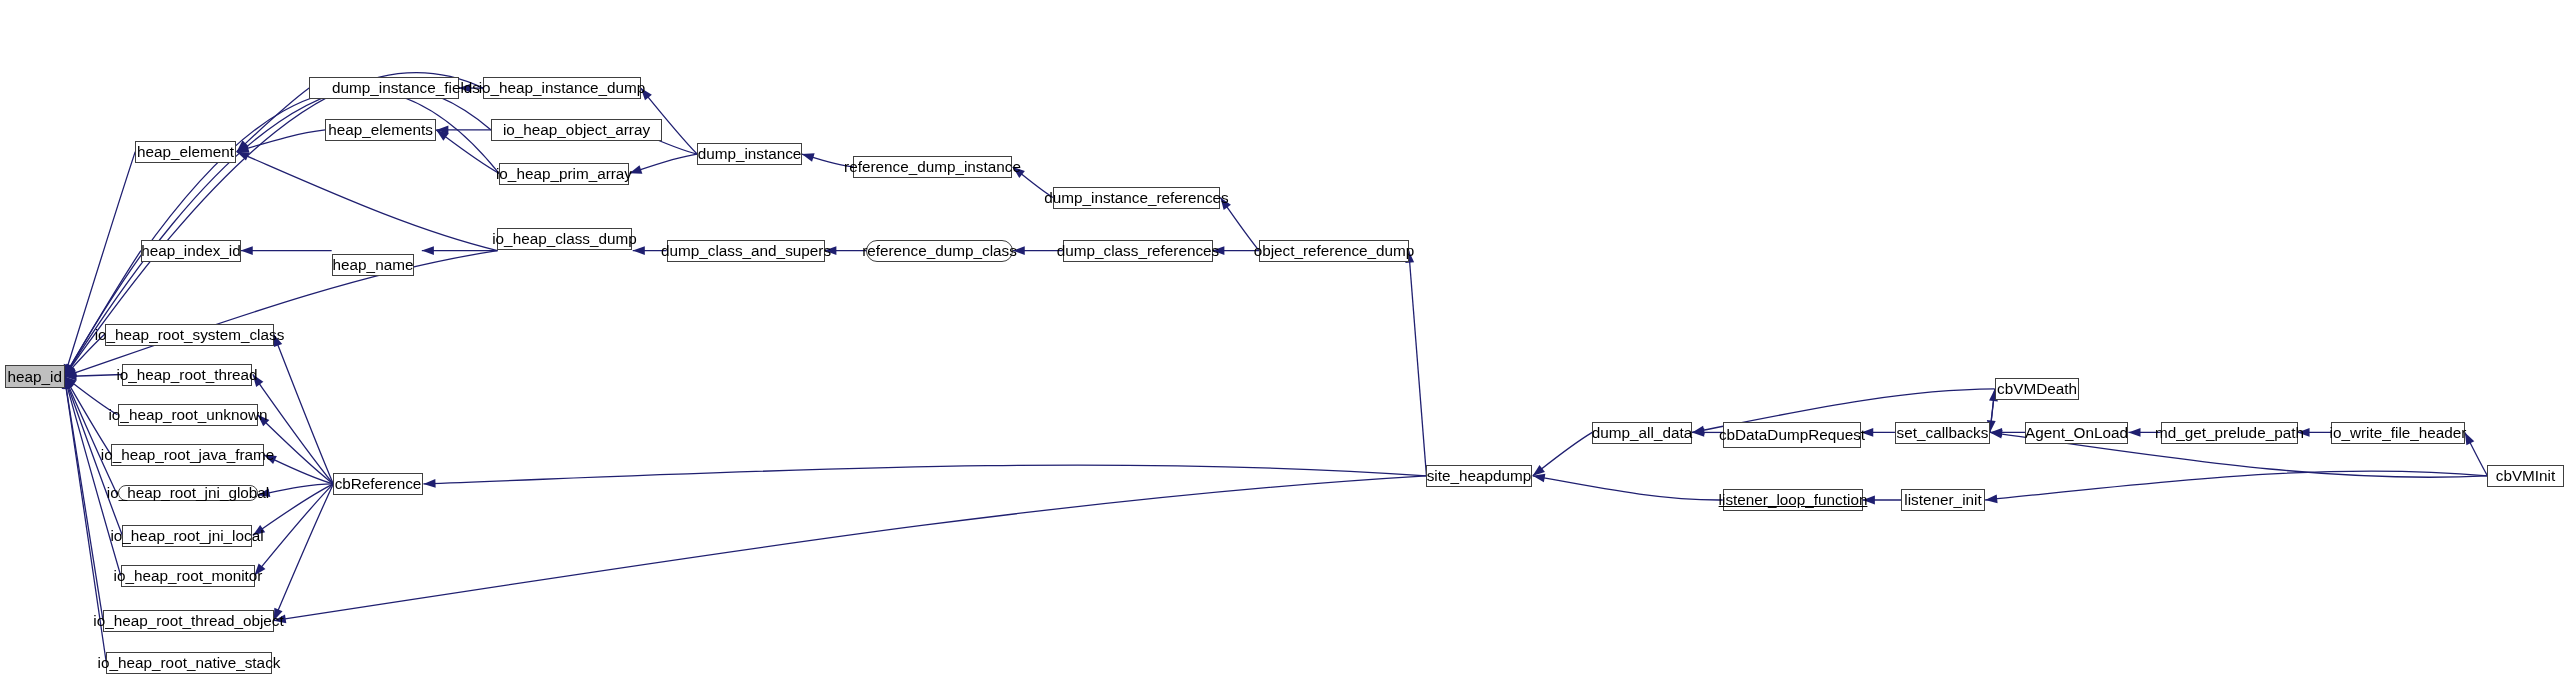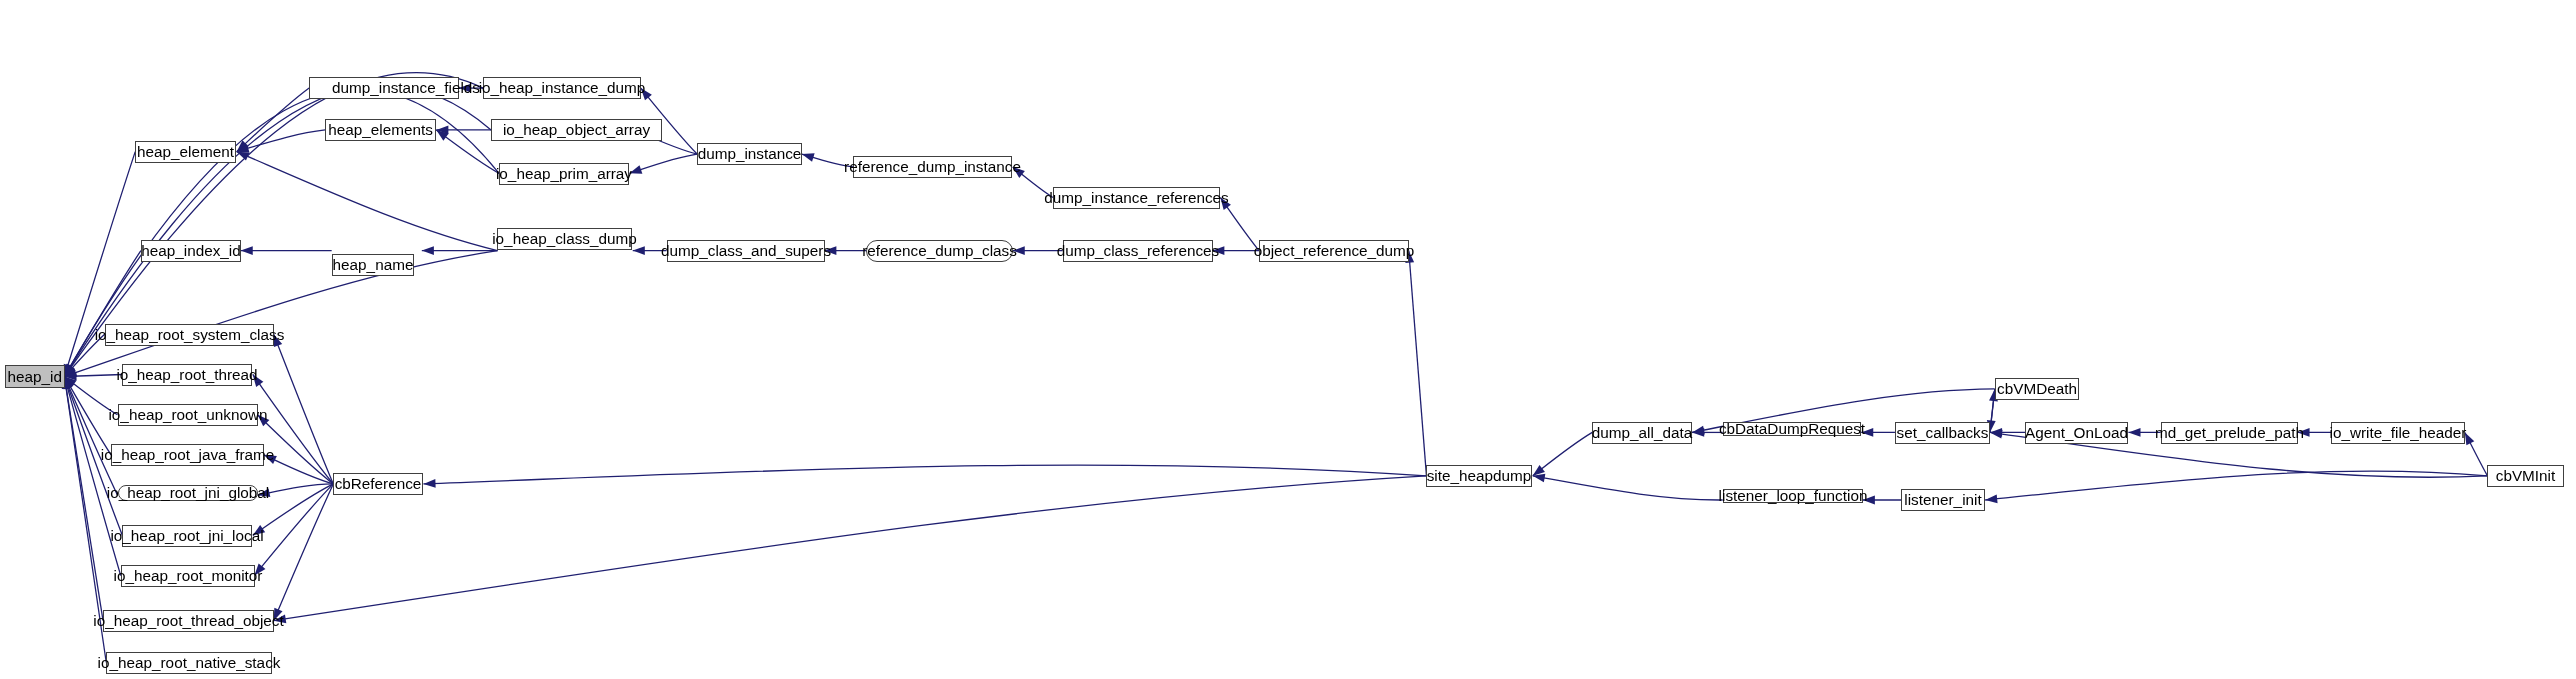--- a/index.html
+++ b/index.html
@@ -215,42 +215,42 @@
       </div>
       <div class="node" style="left: 106px; top: 652px; width: 166px; height: 22px;">
         <span>io_heap_root_native_stack</span>
       </div>
       <div class="node" style="left: 1426px; top: 465px; width: 106px; height: 22px;">
         <span>site_heapdump</span>
       </div>
       <div class="node" style="left: 1592px; top: 422px; width: 100px; height: 22px;">
         <span>dump_all_data</span>
       </div>
-      <div class="node" style="left: 1723px; top: 422px; width: 138px; height: 14px;">
+      <div class="node" style="left: 1723px; top: 422px; width: 138px; height: 26px;">
         <span>cbDataDumpRequest</span>
       </div>
       <div class="node" style="left: 1895px; top: 422px; width: 95px; height: 22px;">
         <span>set_callbacks</span>
       </div>
       <div class="node" style="left: 1995px; top: 378px; width: 84px; height: 22px;">
         <span>cbVMDeath</span>
       </div>
       <div class="node" style="left: 2025px; top: 422px; width: 103px; height: 22px;">
         <span>Agent_OnLoad</span>
       </div>
       <div class="node" style="left: 2161px; top: 422px; width: 137px; height: 22px;">
         <span>md_get_prelude_path</span>
       </div>
       <div class="node" style="left: 2331px; top: 422px; width: 134px; height: 22px;">
         <span>io_write_file_header</span>
       </div>
       <div class="node" style="left: 2487px; top: 465px; width: 77px; height: 22px;">
         <span>cbVMInit</span>
       </div>
-      <div class="node" style="left: 1723px; top: 489px; width: 140px; height: 14px;">
+      <div class="node" style="left: 1723px; top: 489px; width: 140px; height: 22px; text-decoration: underline;">
         <span>listener_loop_function</span>
       </div>
       <div class="node" style="left: 1901px; top: 489px; width: 84px; height: 22px;">
         <span>listener_init</span>
       </div>
     </div>
 </div>
 
 
 </body></html>

